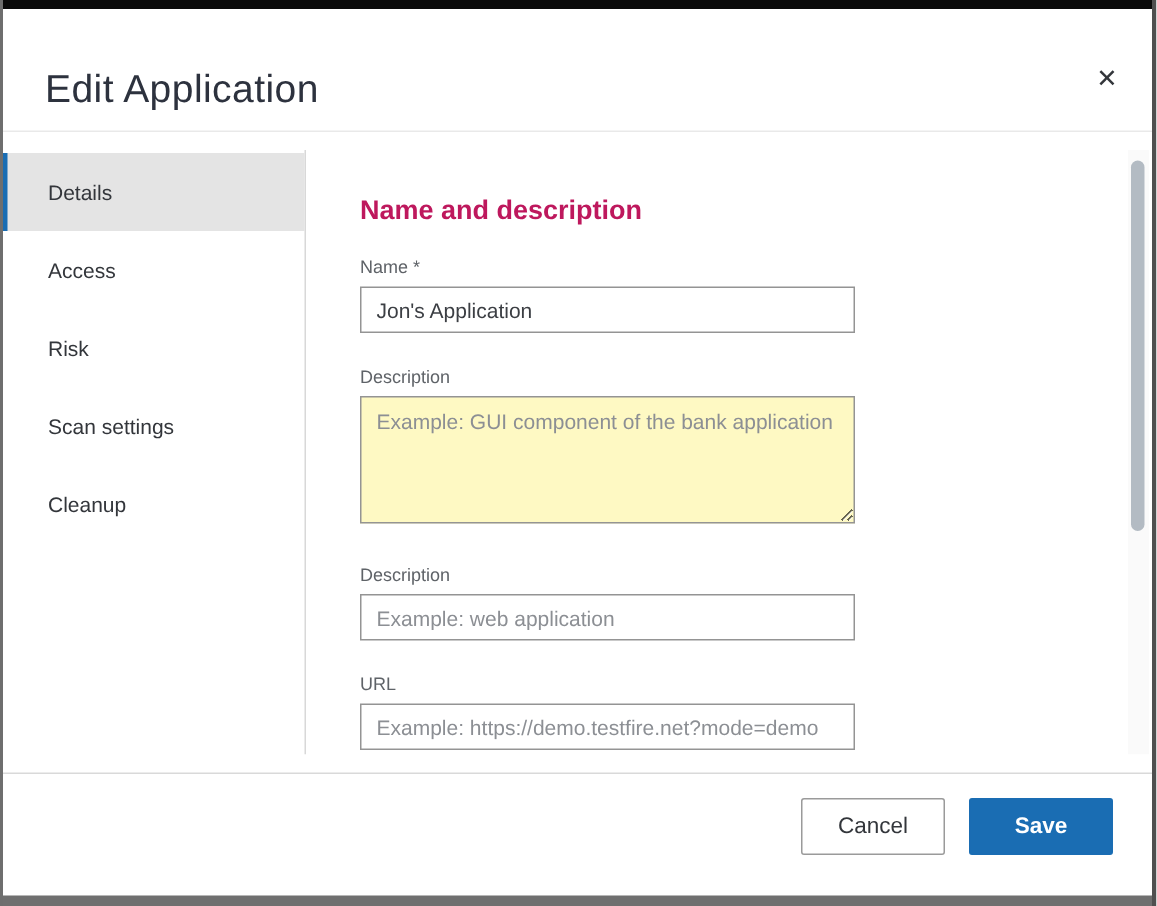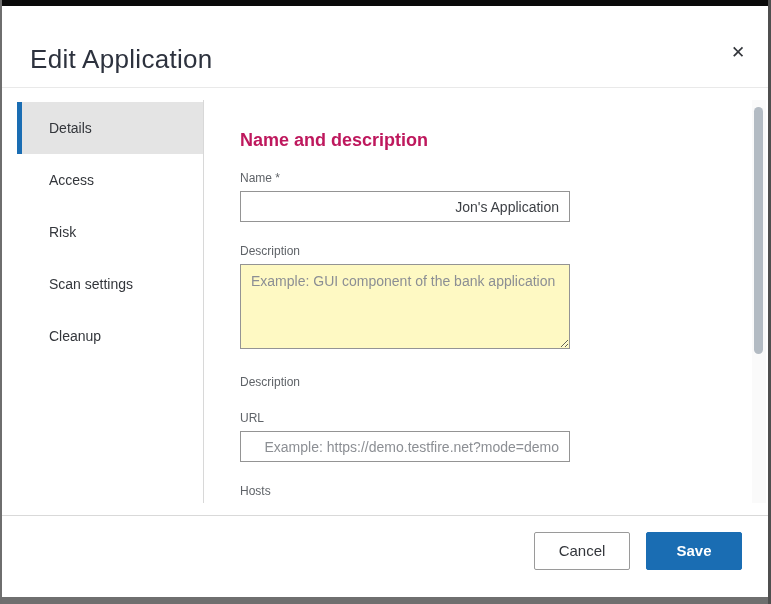--- a/index.html
+++ b/index.html
@@ -47,21 +47,20 @@
     display: flex;
     position: relative;
     overflow: hidden;
     background: #ffffff;
   }
   .sidebar {
     width: 202px; flex: 0 0 auto;
     border-right: 1px solid #d8d8d8;
     padding-top: 2px;
     background: #ffffff;
-    padding-left: 17px;
   }
   .nav-item {
     position: relative;
     height: 52px;
     display: flex; align-items: center;
     padding-left: 30px;
     font-size: 14px; color: #33363b;
     cursor: pointer;
   }
   .nav-item.selected { background: #e4e4e4; }
@@ -88,21 +87,20 @@
     margin-bottom: 6px;
   }
   .text-input {
     width: 330px; height: 31px;
     border: 1px solid #949494; border-radius: 0;
     padding: 0 10px;
     font-family: "Liberation Sans", sans-serif;
     font-size: 14px; color: #3c3f44;
     background: #ffffff;
     outline: none;
-    text-align: right;
   }
   .text-area {
     width: 330px; height: 85px;
     border: 1px solid #949494; border-radius: 0;
     padding: 8px 10px;
     font-family: "Liberation Sans", sans-serif;
     font-size: 14px; color: #3c3f44;
     background: #fef9c3;
     resize: vertical;
     outline: none;
@@ -190,20 +188,21 @@
         <input class="text-input" type="text" value="Jon's Application" style="">
       </div>
 
       <div class="field-group">
         <label class="field-label">Description</label>
         <textarea class="text-area" placeholder="Example: GUI component of the bank application" style=""></textarea>
       </div>
 
       <div class="field-group">
         <label class="field-label">Description</label>
+        <input class="text-input" type="text" placeholder="Example: web application" style="">
       </div>
 
       <div class="field-group">
         <label class="field-label">URL</label>
         <input class="text-input" type="text" placeholder="Example: https://demo.testfire.net?mode=demo" style="">
       </div>
 
       <div class="field-group hosts-group">
         <label class="field-label">Hosts</label>
         <input class="text-input" type="text" style="">

